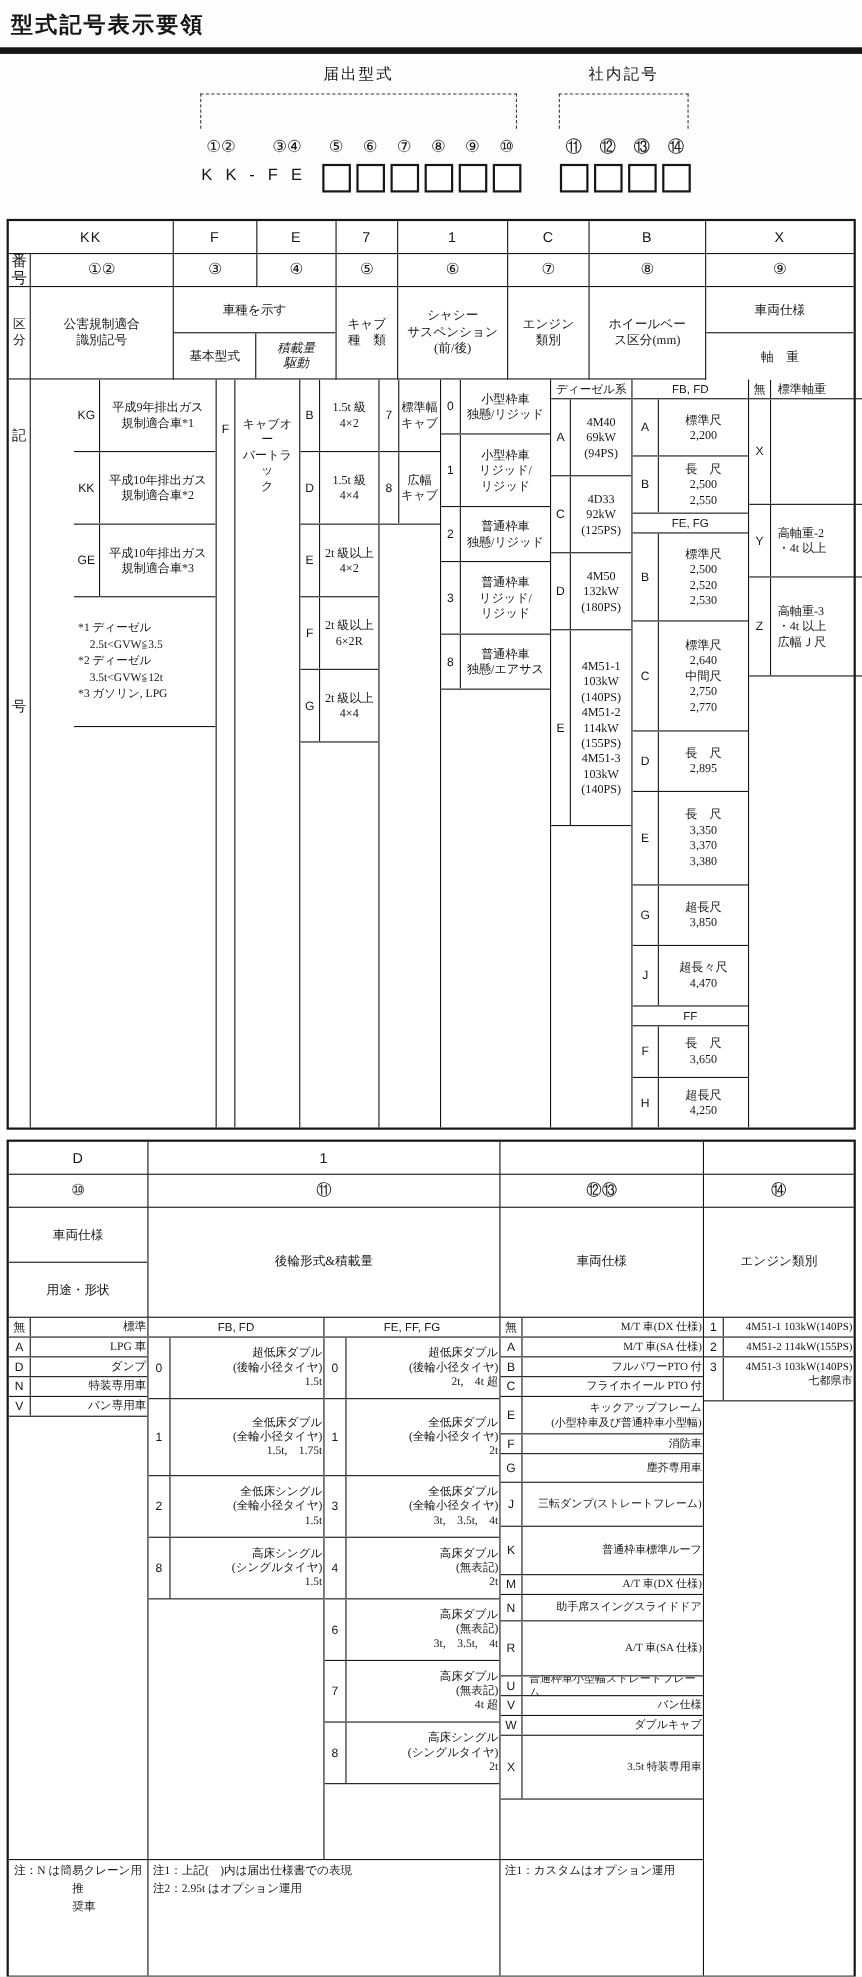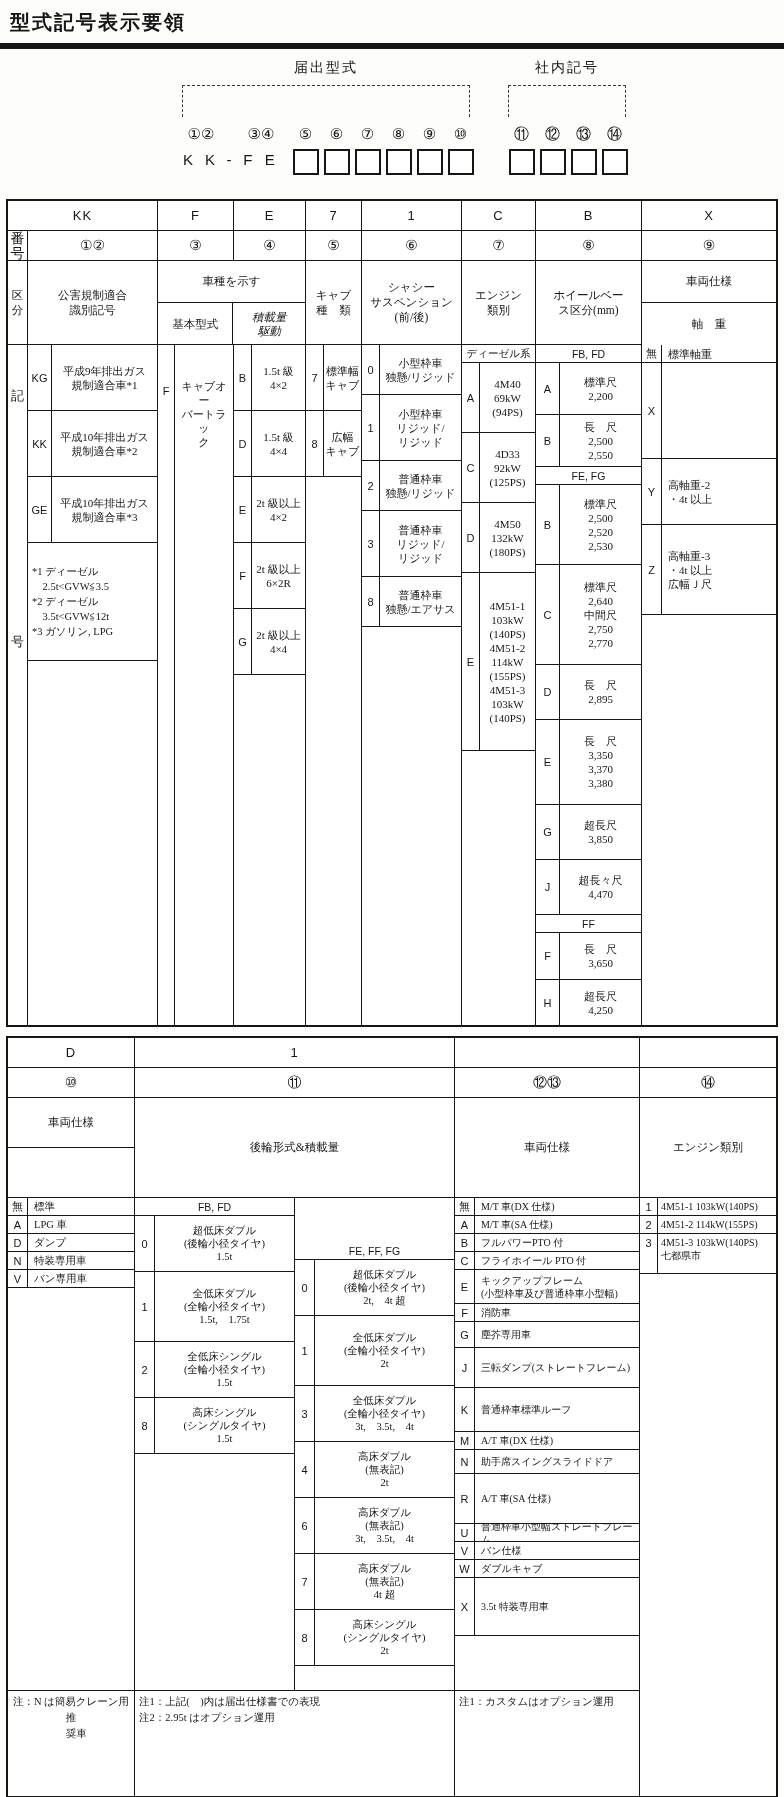--- a/index.html
+++ b/index.html
@@ -62,21 +62,21 @@
            font-size:11px; font-family:"Liberation Sans","DejaVu Sans",sans-serif; flex-shrink:0; }
   .cdesc { flex:1 1 auto; display:flex; flex-direction:column; justify-content:center; align-items:center;
            text-align:center; font-size:11px; line-height:14px; padding:1px 1px; overflow:hidden; }
   .cdesc.left { align-items:flex-start; text-align:left; padding-left:6px; }
   .notecell .cdesc { align-items:flex-start; text-align:left; padding-left:4px; font-size:10.5px; line-height:15px; }
   .ccode.topalign { align-items:flex-start; padding-top:3px; }
   .cdesc.topalign { justify-content:flex-start; padding-top:2px; }
   
   .t1 .tbody .bcol.colkey-col2 .ccode { align-items:flex-start; padding-top:40px; }
   .t1 .tbody .bcol.colkey-col2 .cdesc { justify-content:flex-start; padding-top:34px; }
-  .t2 .cdesc { font-size:10.5px; line-height:13px; }
+  .t2 .cdesc { font-size:10.5px; line-height:13px;align-items:flex-end; }
   .t2 .bcol.colkey-col12 .cdesc { font-size:10px; }
   .t2 .bcol.colkey-col14 .cdesc { font-size:10px; padding-left:3px; }
 
   .notesrow { display:flex; }
   .ncell { border-top:1px solid #161616; border-right:1px solid #161616;
            font-size:10.5px; line-height:16px; padding:3px 4px; overflow:hidden; }
   .ncell-open { border:none; }
 </style>
 </head>
 <body>
@@ -213,21 +213,21 @@
           <div class="hsub">軸　重</div>
         </div>
       </div>
       <div class="trow tbody" style="height: 680px;">
         <div class="bcol sidecol" style="width: 20px;">
           <div class="kigo-side">
             <div>記</div>
             <div>号</div>
           </div>
         </div>
-        <div class="bcol colkey-col1" style="width: 130px;">
+        <div class="bcol colkey-col1" style="width: 130px; margin-left: 39px;">
           <div class="tcell" style="height: 66px;">
             <div class="ccode" style="width: 24px;">KG</div>
             <div class="cdesc">
               <div>平成9年排出ガス</div>
               <div>規制適合車*1</div>
             </div>
           </div>
           <div class="tcell" style="height: 66px;">
             <div class="ccode" style="width: 24px;">KK</div>
             <div class="cdesc">
@@ -521,20 +521,21 @@
       </div>
       <div class="trow numrow">
         <div class="hcell" style="width: 127px; height: 30px;">⑩</div>
         <div class="hcell" style="width: 320px; height: 30px;">⑪</div>
         <div class="hcell" style="width: 185px; height: 30px;">⑫⑬</div>
         <div class="hcell last" style="width: 136px; height: 30px;">⑭</div>
       </div>
       <div class="trow">
         <div class="hstack" style="width: 127px; height: 100px; border-right: 1px solid rgb(22, 22, 22); border-bottom: 1px solid rgb(22, 22, 22);">
           <div class="hsub first" style="height: 50px;">車両仕様</div>
+          <div class="hsub" style="height: 50px;">用途・形状</div>
         </div>
         <div class="hcell" style="width: 320px; height: 100px;">後輪形式&amp;積載量</div>
         <div class="hcell" style="width: 185px; height: 100px;">車両仕様</div>
         <div class="hcell last" style="width: 136px; height: 100px;">エンジン類別</div>
       </div>
       <div class="trow tbody" style="height: 492px;">
         <div class="bcol colkey-col10" style="width: 127px;">
           <div class="tcell" style="height: 18px;">
             <div class="ccode" style="width: 20px;">無</div>
             <div class="cdesc left">
@@ -597,21 +598,21 @@
             <div class="ccode" style="width: 20px;">8</div>
             <div class="cdesc">
               <div>高床シングル</div>
               <div>(シングルタイヤ)</div>
               <div>1.5t</div>
             </div>
           </div>
           <div class="tcell filler"></div>
         </div>
         <div class="bcol colkey-col11b" style="width: 160px;">
-          <div class="tcell strip" style="height: 18px; margin-top: 44px;">FE, FF, FG</div>
+          <div class="tcell strip" style="height: 18px;">FE, FF, FG</div>
           <div class="tcell" style="height: 56px;">
             <div class="ccode" style="width: 20px;">0</div>
             <div class="cdesc">
               <div>超低床ダブル</div>
               <div>(後輪小径タイヤ)</div>
               <div>2t,　4t 超</div>
             </div>
           </div>
           <div class="tcell" style="height: 70px;">
             <div class="ccode" style="width: 20px;">1</div>

